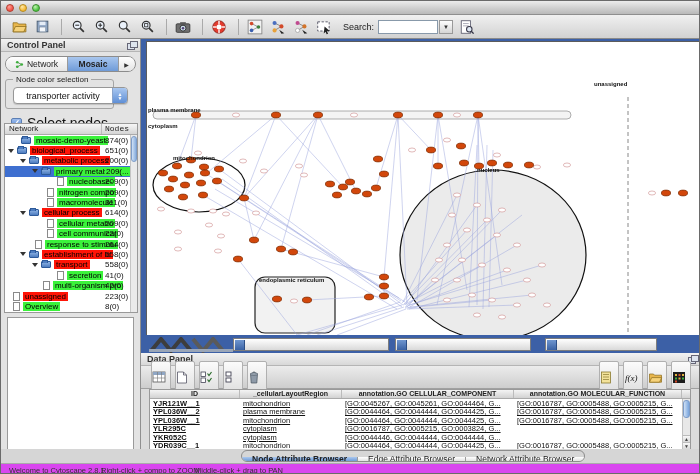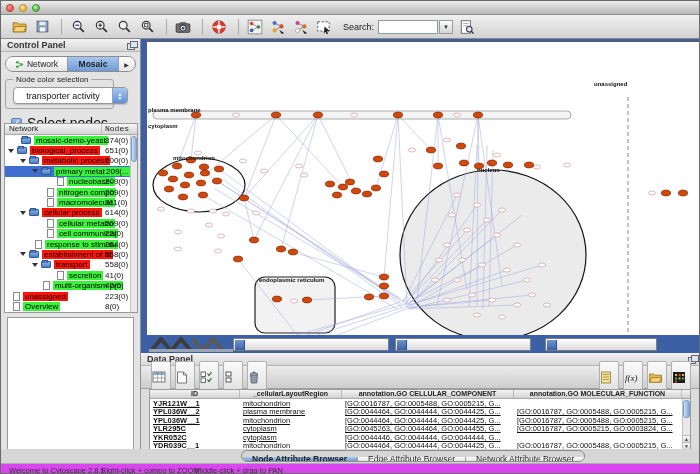--- a/index.html
+++ b/index.html
@@ -703,38 +703,38 @@
       <div class="dt-head">
         <span class="dc0">ID</span>
         <span class="dc1">_cellularLayoutRegion</span>
         <span class="dc2">annotation.GO CELLULAR_COMPONENT</span>
         <span class="dc3">annotation.GO MOLECULAR_FUNCTION</span>
       </div>
       <div id="dt-rows">
           <div class="dtrow">
             <span class="dc0">YJR121W__1</span>
             <span class="dc1">mitochondrion</span>
+            <span class="dc2">[GO:0045267, GO:0045261, GO:0044464, G...</span>
             <span class="dc3">[GO:0016787, GO:0005488, GO:0005215, G...</span>
           </div>
           <div class="dtrow">
             <span class="dc0">YPL036W__2</span>
             <span class="dc1">plasma membrane</span>
             <span class="dc2">[GO:0044464, GO:0044444, GO:0044425, G...</span>
             <span class="dc3">[GO:0016787, GO:0005488, GO:0005215, G...</span>
           </div>
           <div class="dtrow">
             <span class="dc0">YPL036W__1</span>
             <span class="dc1">mitochondrion</span>
             <span class="dc2">[GO:0044464, GO:0044444, GO:0044425, G...</span>
             <span class="dc3">[GO:0016787, GO:0005488, GO:0005215, G...</span>
           </div>
           <div class="dtrow">
             <span class="dc0">YLR295C</span>
             <span class="dc1">cytoplasm</span>
-            <span class="dc2">[GO:0045263, GO:0044464, GO:0044455, G...</span>
             <span class="dc3">[GO:0016787, GO:0005215, GO:0003824, G...</span>
           </div>
           <div class="dtrow">
             <span class="dc0">YKR052C</span>
             <span class="dc1">cytoplasm</span>
             <span class="dc2">[GO:0044446, GO:0044444, GO:0044444, G...</span>
           </div>
           <div class="dtrow">
             <span class="dc0">YDR039C__1</span>
             <span class="dc1">mitochondrion</span>

